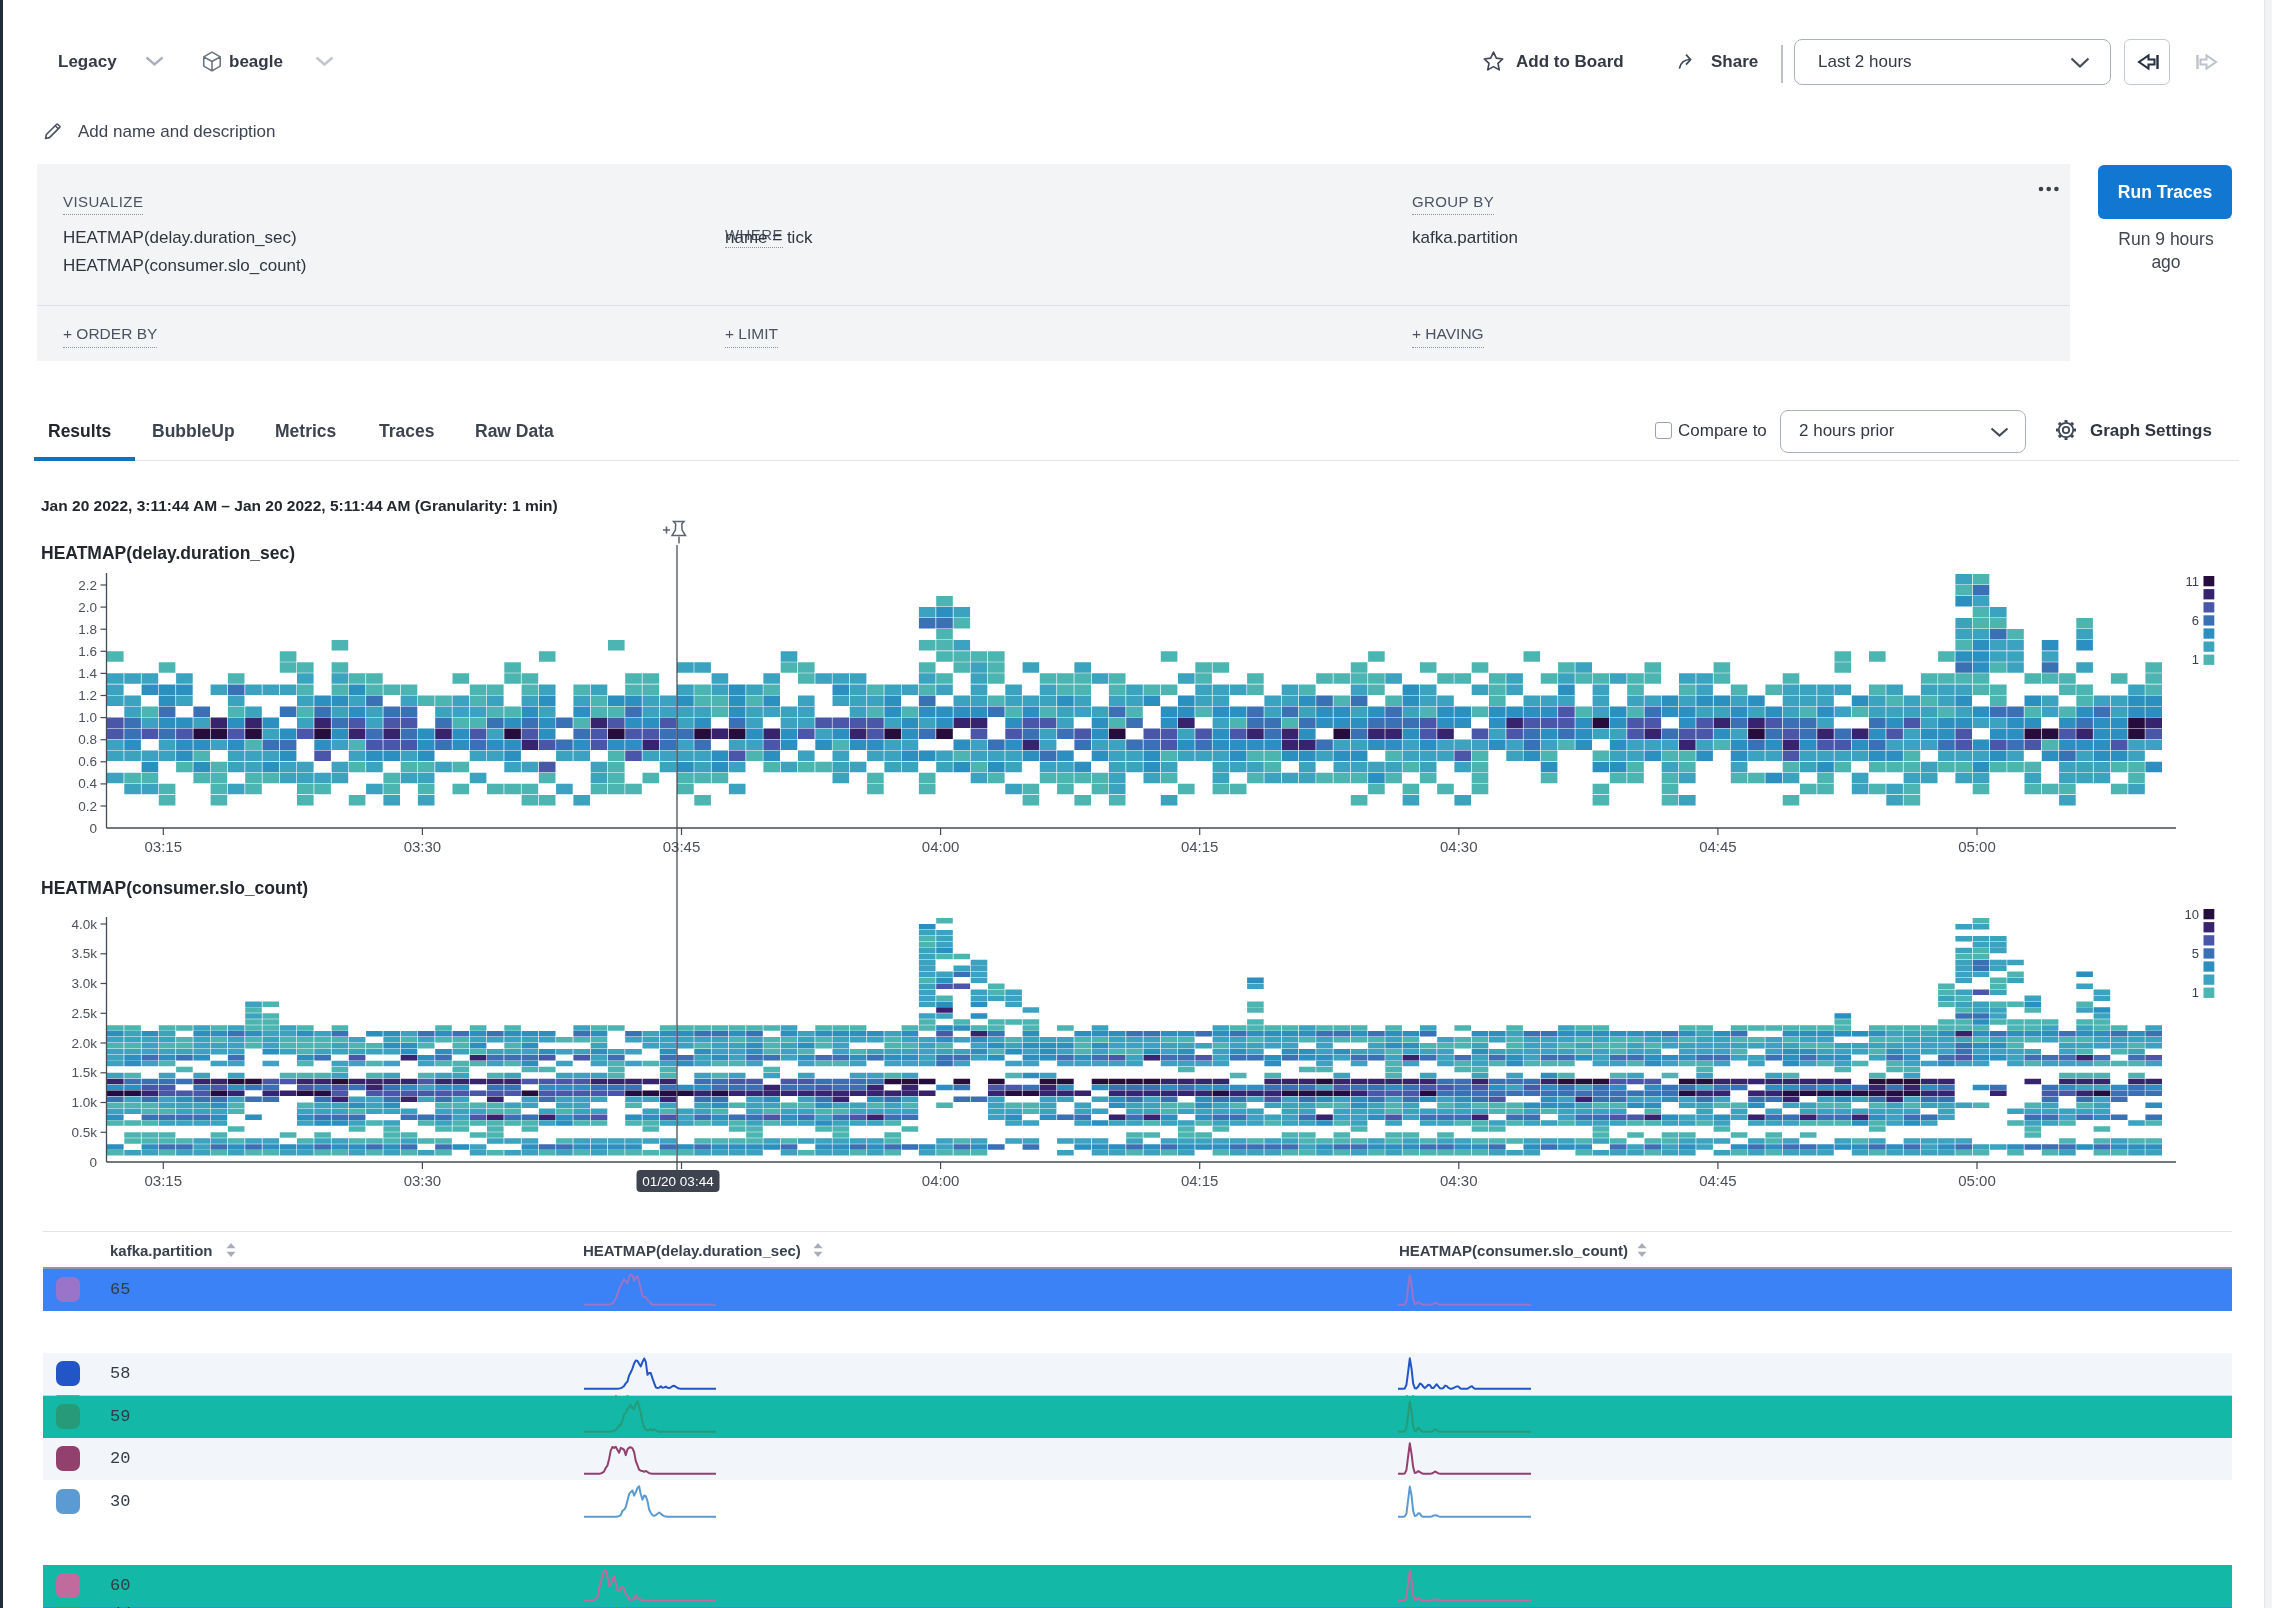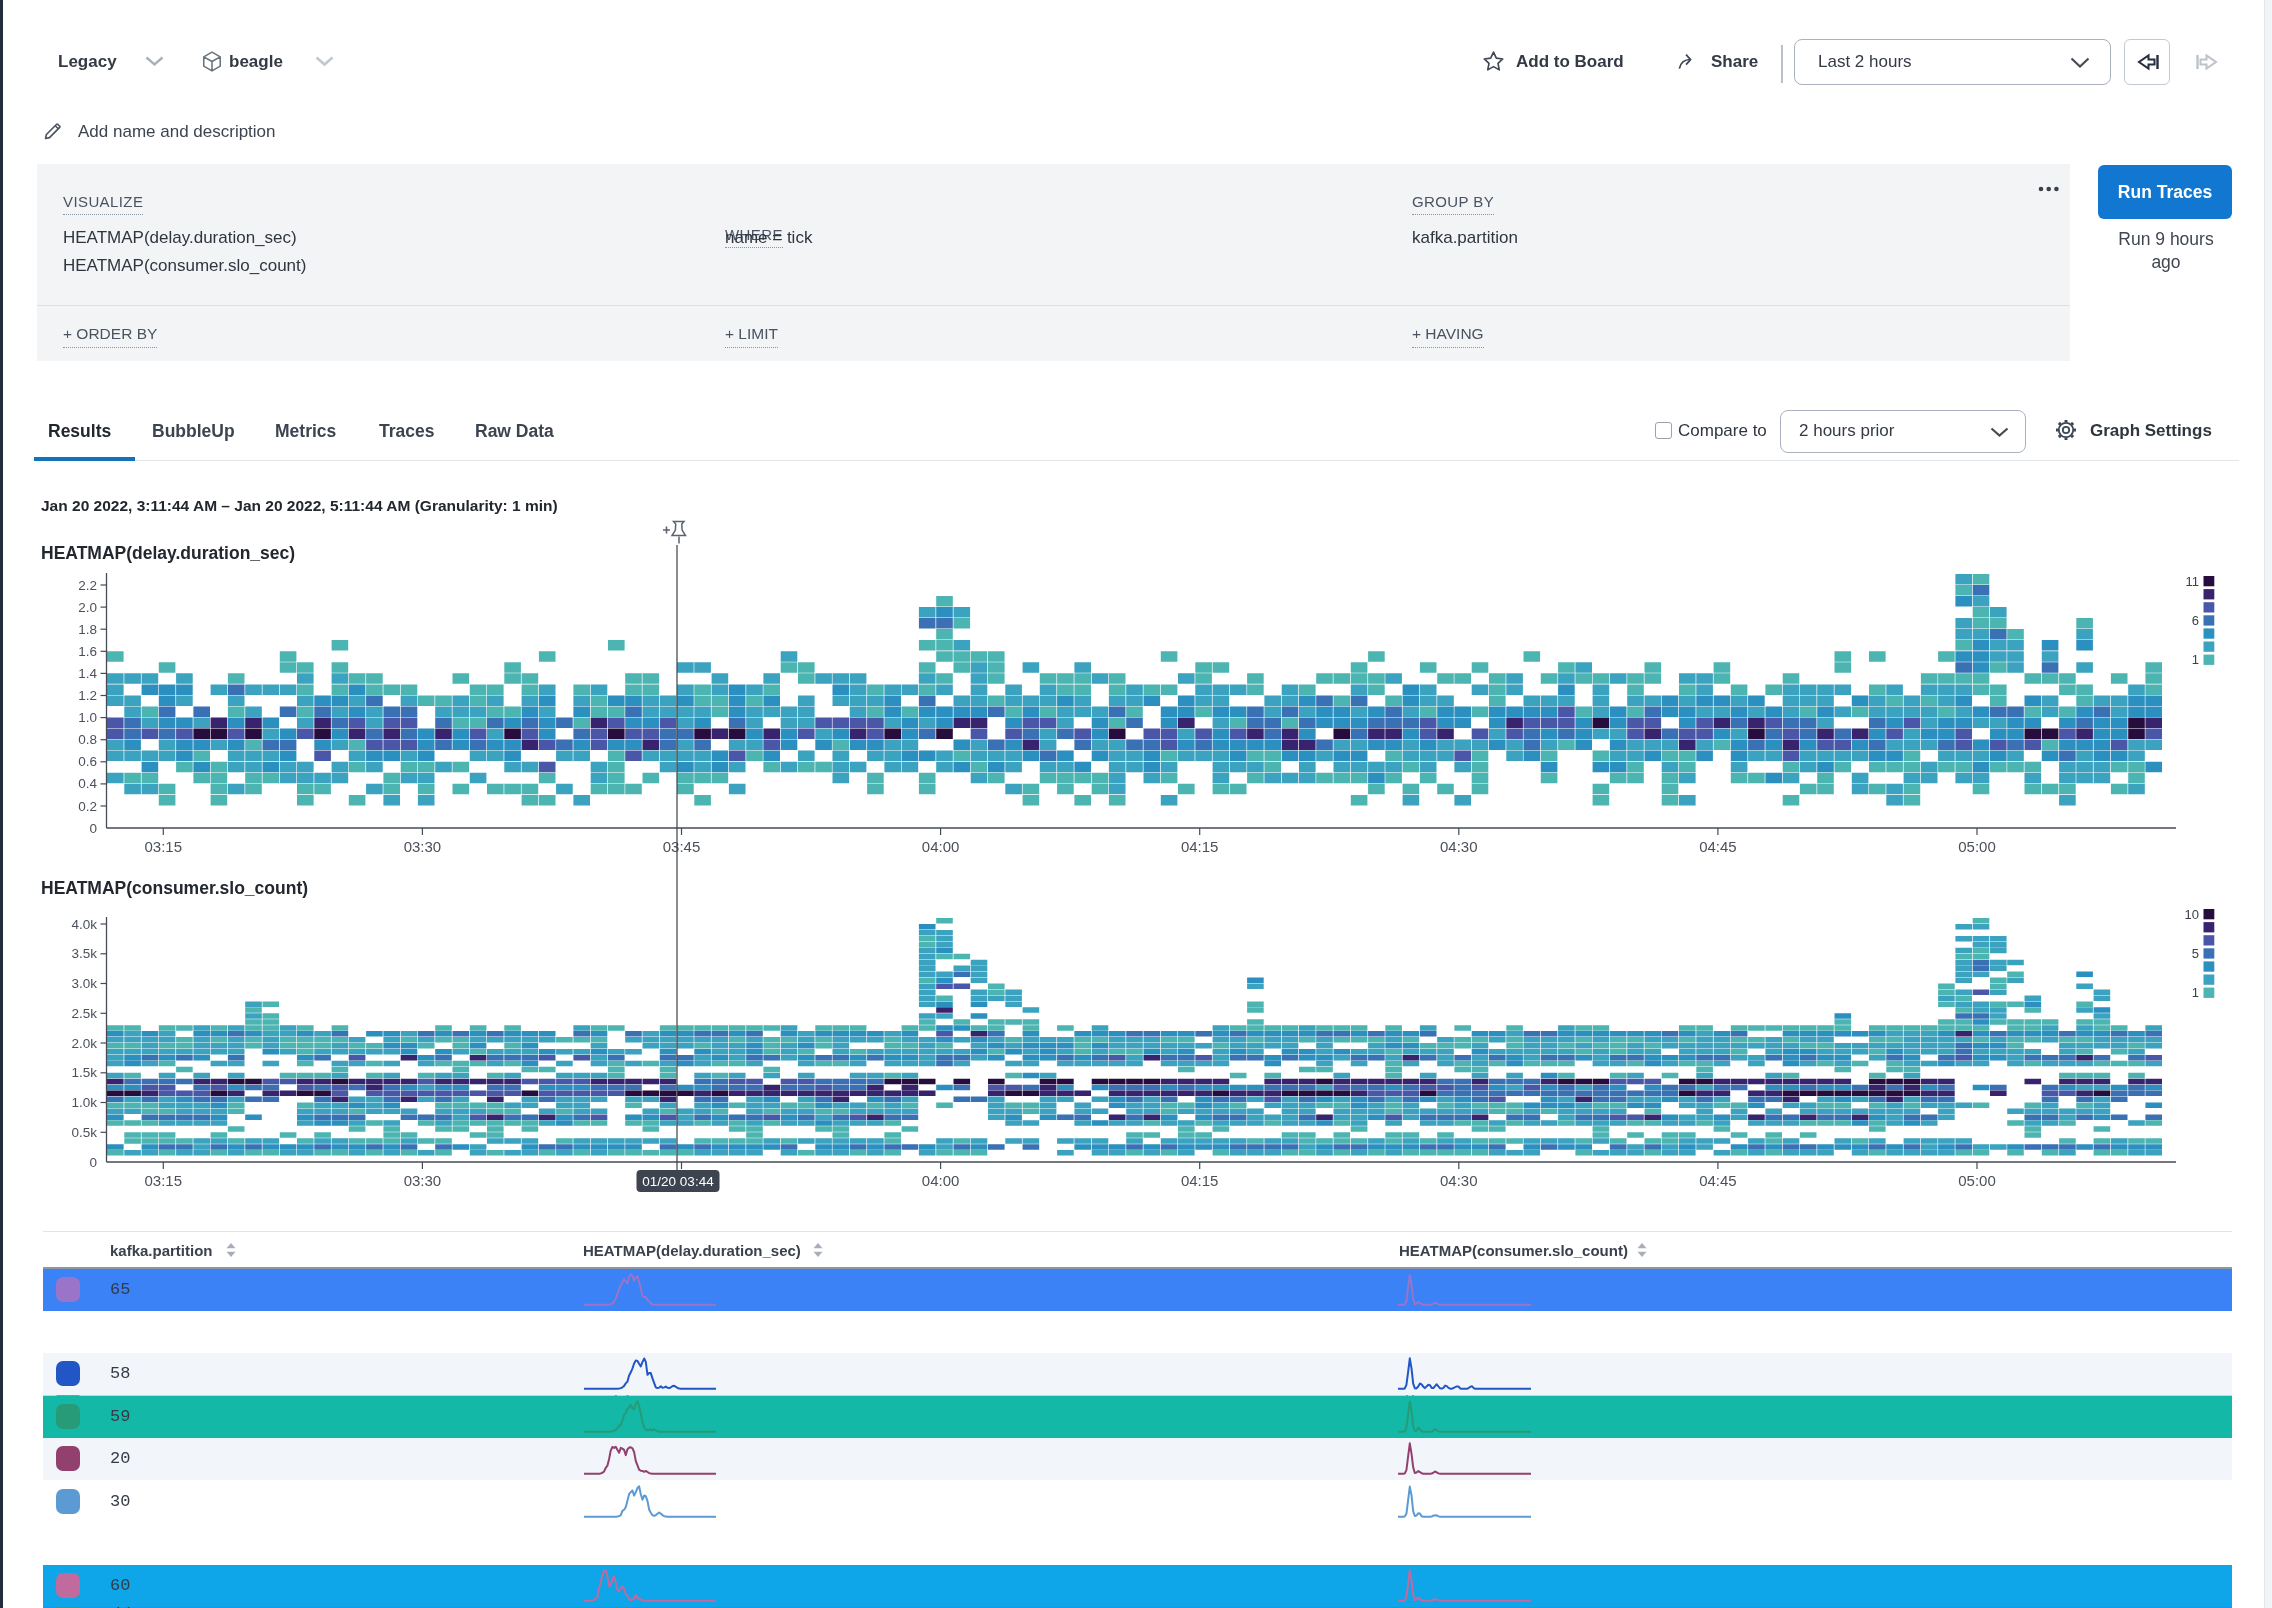--- a/index.html
+++ b/index.html
@@ -364,21 +364,21 @@
 <div class="trow" style="top:1586px;background:#3b82f6">
     <div class="swatch" style="background:#8b8324"></div>
     <div class="pnum">55</div>
     <div class="spark1"><svg width="132" height="34" viewBox="0 0 132 34">
         <polyline points="0.0,32.8 1.7,32.8 3.3,32.8 5.0,32.8 6.7,32.8 8.4,32.8 10.0,32.8 11.7,32.8 13.4,32.8 15.0,32.8 16.7,32.8 18.4,32.8 20.1,32.8 21.7,32.8 23.4,32.8 25.1,32.6 26.7,32.1 28.4,30.8 30.1,27.7 31.7,21.4 33.4,16.1 35.1,9.0 36.8,2.3 38.4,3.4 40.1,7.9 41.8,14.3 43.4,22.3 45.1,27.5 46.8,30.4 48.5,31.1 50.1,30.4 51.8,27.4 53.5,27.7 55.1,30.3 56.8,31.4 58.5,31.5 60.2,30.7 61.8,30.1 63.5,30.5 65.2,31.6 66.8,32.4 68.5,32.7 70.2,32.8 71.8,32.8 73.5,32.8 75.2,32.8 76.9,32.8 78.5,32.8 80.2,32.8 81.9,32.8 83.5,32.8 85.2,32.8 86.9,32.8 88.6,32.8 90.2,32.8 91.9,32.8 93.6,32.8 95.2,32.8 96.9,32.8 98.6,32.8 100.3,32.8 101.9,32.8 103.6,32.8 105.3,32.8 106.9,32.8 108.6,32.8 110.3,32.8 111.9,32.8 113.6,32.8 115.3,32.8 117.0,32.8 118.6,32.8 120.3,32.8 122.0,32.8 123.6,32.8 125.3,32.8 127.0,32.8 128.7,32.8 130.3,32.8 132.0,32.8" fill="none" stroke="#8b8324" stroke-width="2" stroke-linejoin="round"></polyline>
       </svg></div>
     <div class="spark2"><svg width="133" height="34" viewBox="0 0 133 34">
         <polyline points="0.0,32.8 1.7,32.8 3.4,32.8 5.1,32.8 6.7,32.5 8.4,28.2 10.1,15.2 11.8,2.3 13.5,12.1 15.2,26.8 16.8,32.0 18.5,31.5 20.2,29.7 21.9,31.0 23.6,32.3 25.3,32.8 26.9,32.8 28.6,32.8 30.3,32.8 32.0,32.8 33.7,32.5 35.4,31.6 37.0,30.6 38.7,31.3 40.4,32.4 42.1,32.8 43.8,32.8 45.5,32.8 47.1,32.8 48.8,32.8 50.5,32.8 52.2,32.8 53.9,32.8 55.6,32.8 57.2,32.8 58.9,32.8 60.6,32.8 62.3,32.8 64.0,32.8 65.7,32.8 67.3,32.8 69.0,32.8 70.7,32.8 72.4,32.8 74.1,32.8 75.8,32.8 77.4,32.8 79.1,32.8 80.8,32.8 82.5,32.8 84.2,32.8 85.9,32.8 87.5,32.8 89.2,32.8 90.9,32.8 92.6,32.8 94.3,32.8 96.0,32.8 97.6,32.8 99.3,32.8 101.0,32.8 102.7,32.8 104.4,32.8 106.1,32.8 107.7,32.8 109.4,32.8 111.1,32.8 112.8,32.8 114.5,32.8 116.2,32.8 117.8,32.8 119.5,32.8 121.2,32.8 122.9,32.8 124.6,32.8 126.3,32.8 127.9,32.8 129.6,32.8 131.3,32.8 133.0,32.8" fill="none" stroke="#8b8324" stroke-width="2" stroke-linejoin="round"></polyline>
       </svg></div>
   </div>
-<div class="trow" style="top:1565px;background:#0ea5e9">
+<div class="trow" style="top:1565px;background:#14b8a6">
     <div class="swatch" style="background:#c06a9e"></div>
     <div class="pnum">60</div>
     <div class="spark1"><svg width="132" height="34" viewBox="0 0 132 34">
         <polyline points="0.0,32.8 1.7,32.8 3.3,32.8 5.0,32.8 6.7,32.7 8.4,32.5 10.0,31.9 11.7,30.2 13.4,29.4 15.0,20.3 16.7,14.8 18.4,7.0 20.1,2.3 21.7,2.3 23.4,8.6 25.1,18.1 26.7,17.4 28.4,11.0 30.1,8.4 31.7,14.2 33.4,22.0 35.1,23.3 36.8,19.8 38.4,18.6 40.1,20.9 41.8,25.8 43.4,27.7 45.1,31.1 46.8,32.0 48.5,31.7 50.1,30.6 51.8,26.8 53.5,30.4 55.1,30.3 56.8,31.6 58.5,32.4 60.2,32.7 61.8,32.8 63.5,32.8 65.2,32.8 66.8,32.8 68.5,32.8 70.2,32.8 71.8,32.8 73.5,32.8 75.2,32.8 76.9,32.8 78.5,32.8 80.2,32.8 81.9,32.8 83.5,32.8 85.2,32.8 86.9,32.8 88.6,32.8 90.2,32.8 91.9,32.8 93.6,32.8 95.2,32.8 96.9,32.8 98.6,32.8 100.3,32.8 101.9,32.8 103.6,32.8 105.3,32.8 106.9,32.8 108.6,32.8 110.3,32.8 111.9,32.8 113.6,32.8 115.3,32.8 117.0,32.8 118.6,32.8 120.3,32.8 122.0,32.8 123.6,32.8 125.3,32.8 127.0,32.8 128.7,32.8 130.3,32.8 132.0,32.8" fill="none" stroke="#c06a9e" stroke-width="2" stroke-linejoin="round"></polyline>
       </svg></div>
     <div class="spark2"><svg width="133" height="34" viewBox="0 0 133 34">
         <polyline points="0.0,32.8 1.7,32.8 3.4,32.8 5.1,32.8 6.7,32.5 8.4,29.2 10.1,15.6 11.8,2.3 13.5,12.1 15.2,27.0 16.8,32.0 18.5,31.5 20.2,29.5 21.9,31.3 23.6,32.3 25.3,32.8 26.9,32.8 28.6,32.8 30.3,32.8 32.0,32.8 33.7,32.5 35.4,31.6 37.0,31.8 38.7,31.3 40.4,32.4 42.1,32.8 43.8,32.8 45.5,32.8 47.1,32.8 48.8,32.8 50.5,32.8 52.2,32.8 53.9,32.8 55.6,32.8 57.2,32.8 58.9,32.8 60.6,32.8 62.3,32.8 64.0,32.8 65.7,32.8 67.3,32.8 69.0,32.8 70.7,32.8 72.4,32.8 74.1,32.8 75.8,32.8 77.4,32.8 79.1,32.8 80.8,32.8 82.5,32.8 84.2,32.8 85.9,32.8 87.5,32.8 89.2,32.8 90.9,32.8 92.6,32.8 94.3,32.8 96.0,32.8 97.6,32.8 99.3,32.8 101.0,32.8 102.7,32.8 104.4,32.8 106.1,32.8 107.7,32.8 109.4,32.8 111.1,32.8 112.8,32.8 114.5,32.8 116.2,32.8 117.8,32.8 119.5,32.8 121.2,32.8 122.9,32.8 124.6,32.8 126.3,32.8 127.9,32.8 129.6,32.8 131.3,32.8 133.0,32.8" fill="none" stroke="#c06a9e" stroke-width="2" stroke-linejoin="round"></polyline>
       </svg></div>
   </div>
 

